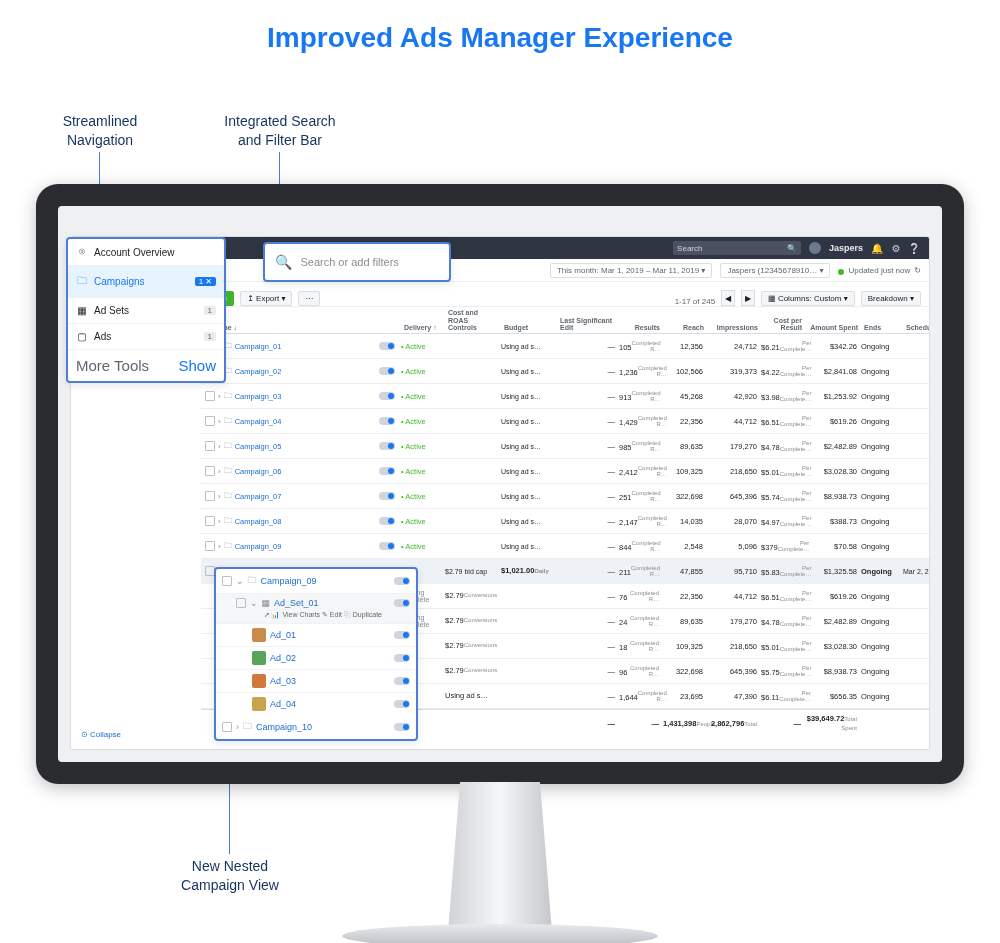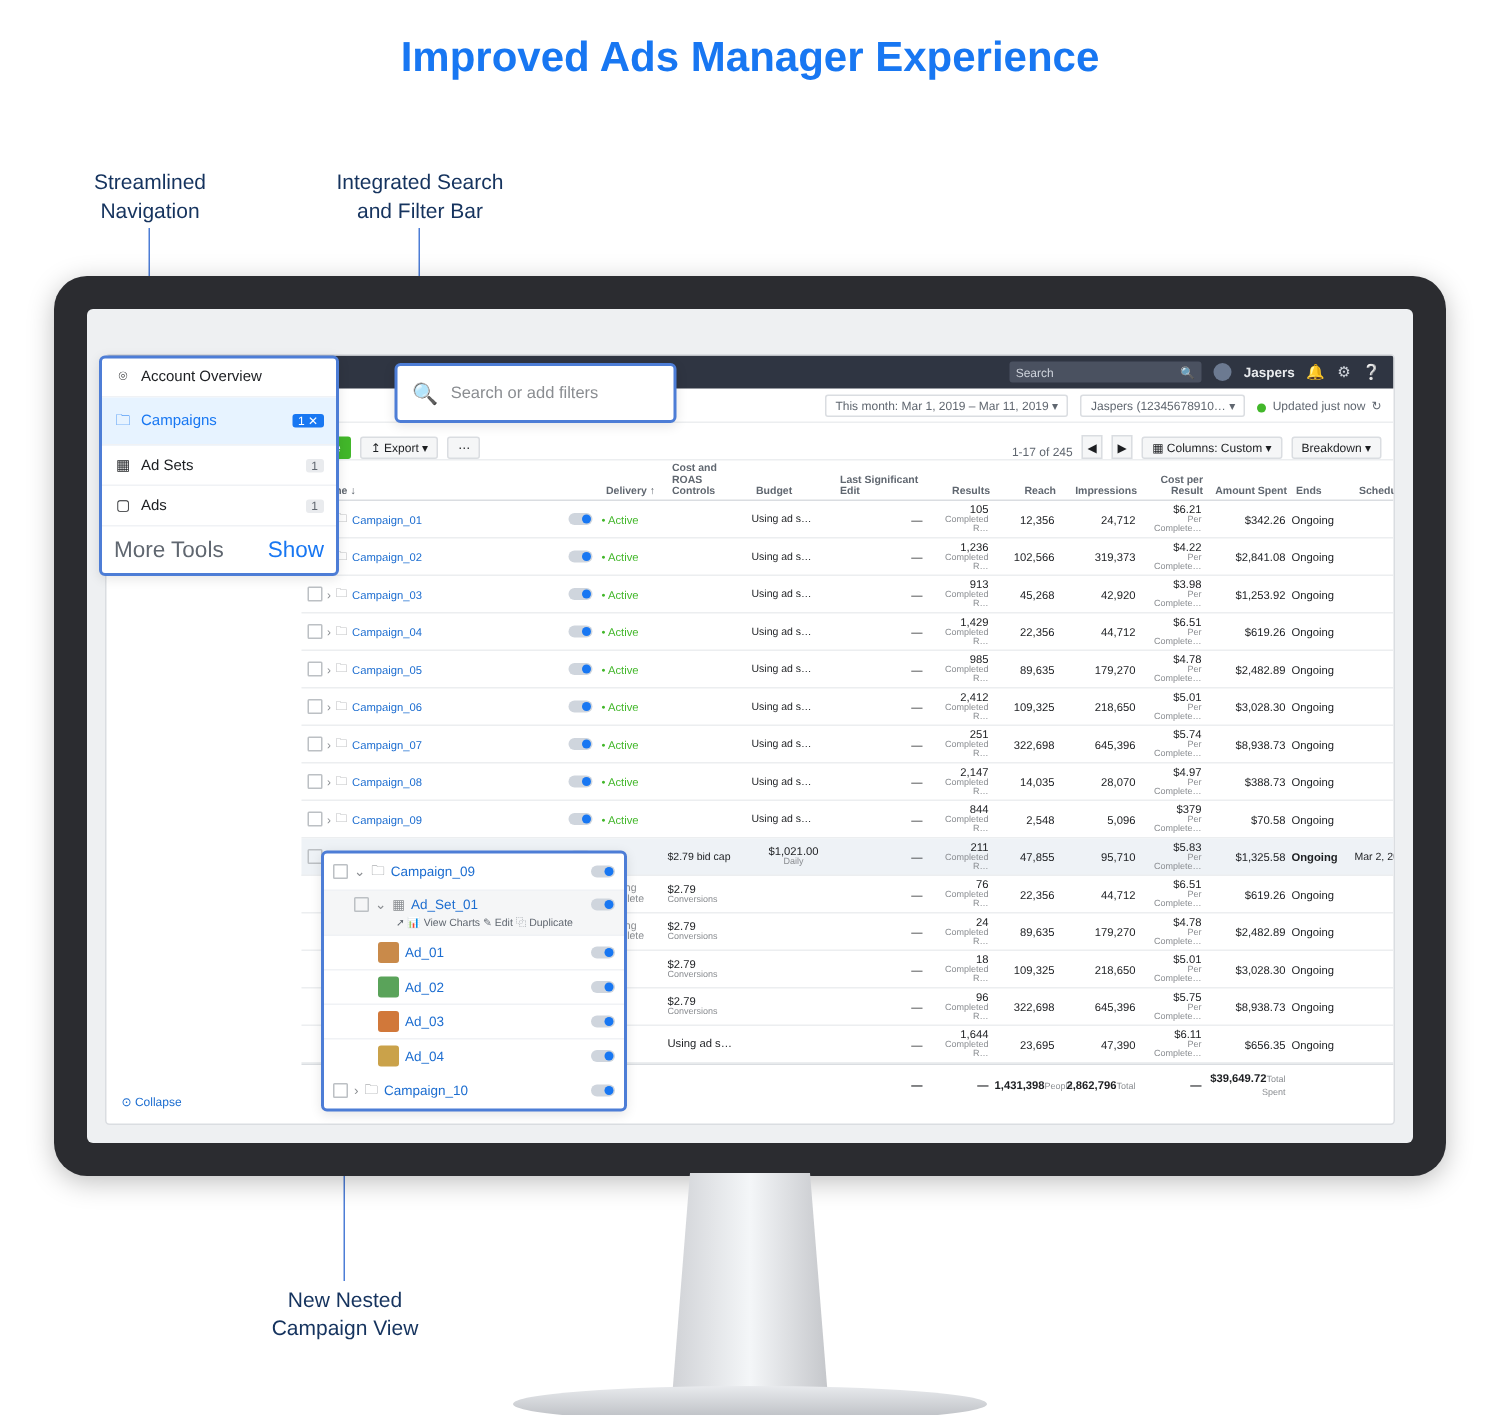--- a/index.html
+++ b/index.html
@@ -48,21 +48,21 @@
 .row .cb{width:8px;height:8px;border:1px solid #bcc0c4;border-radius:1px;flex:none;}
 .row .chev{color:#8a8d91;font-size:8px;}
 .row .fold{color:#8a8d91;font-size:8px;}
 .row .nm{color:#1c6dd0;}
 .row .toggle{width:16px;height:8px;border-radius:4px;background:#cfd5dd;position:relative;}
 .row .toggle::after{content:"";position:absolute;width:6px;height:6px;border-radius:50%;background:#1877f2;top:1px;right:1px;}
 .row .del{color:#42b72a;font-size:7.5px;}
 .row .del::before{content:"• ";}
 .row .r{text-align:right;padding-right:4px;}
 .row .sub{color:#8a8d91;font-size:6px;line-height:1;}
-.row .two{display:flex;flex-direction:column;align-items:flex-end;line-height:1.05;}
+.row .two{display:flex;flex-direction:row;align-items:flex-end;line-height:1.05;}
 
 .tot{display:grid;grid-template-columns:200px 44px 56px 56px 62px 44px 44px 54px 44px 56px 42px 48px;height:26px;align-items:center;font-size:7.5px;font-weight:600;margin-left:130px;border-top:1px solid #dadde1;}
 .tot .r{text-align:right;padding-right:4px;}
 .tot .sub{color:#8a8d91;font-size:6px;font-weight:400;}
 .collapse{position:absolute;left:10px;bottom:10px;font-size:8px;color:#1c6dd0;}
 
 .leftpanel{position:absolute;left:66px;top:215px;width:156px;background:#fff;border:2px solid #4d7dd6;border-radius:4px;font-size:10px;box-shadow:0 2px 8px rgba(0,0,0,.1);}
 .leftpanel .item{display:flex;align-items:center;gap:6px;padding:7px 8px;color:#1c1e21;border-bottom:1px solid #f0f2f5;}
 .leftpanel .item.active{background:#e7f3ff;color:#1877f2;}
 .leftpanel .item .ico{width:12px;display:flex;justify-content:center;}
@@ -387,21 +387,21 @@
             <div class="row highlight">
               <div class="c1">
                 <span class="cb"></span>
                 <span class="chev">⌄</span>
                 <span class="fold">🗀</span>
                 <span class="nm">Campaign_09</span>
                 <span class="toggle" style="margin-left:auto;margin-right:6px;"></span>
               </div>
               <div></div>
               <div style="font-size:7px;">$2.79 bid cap</div>
-              <div class="two" style="align-items:center;">
+              <div class="two" style="align-items:center;font-weight:bold;">
                 <span>$1,021.00</span>
                 <span class="sub">Daily</span>
               </div>
               <div class="r">—</div>
               <div class="r two">
                 <span>211</span>
                 <span class="sub">Completed R…</span>
               </div>
               <div class="r">47,855</div>
               <div class="r">95,710</div>

